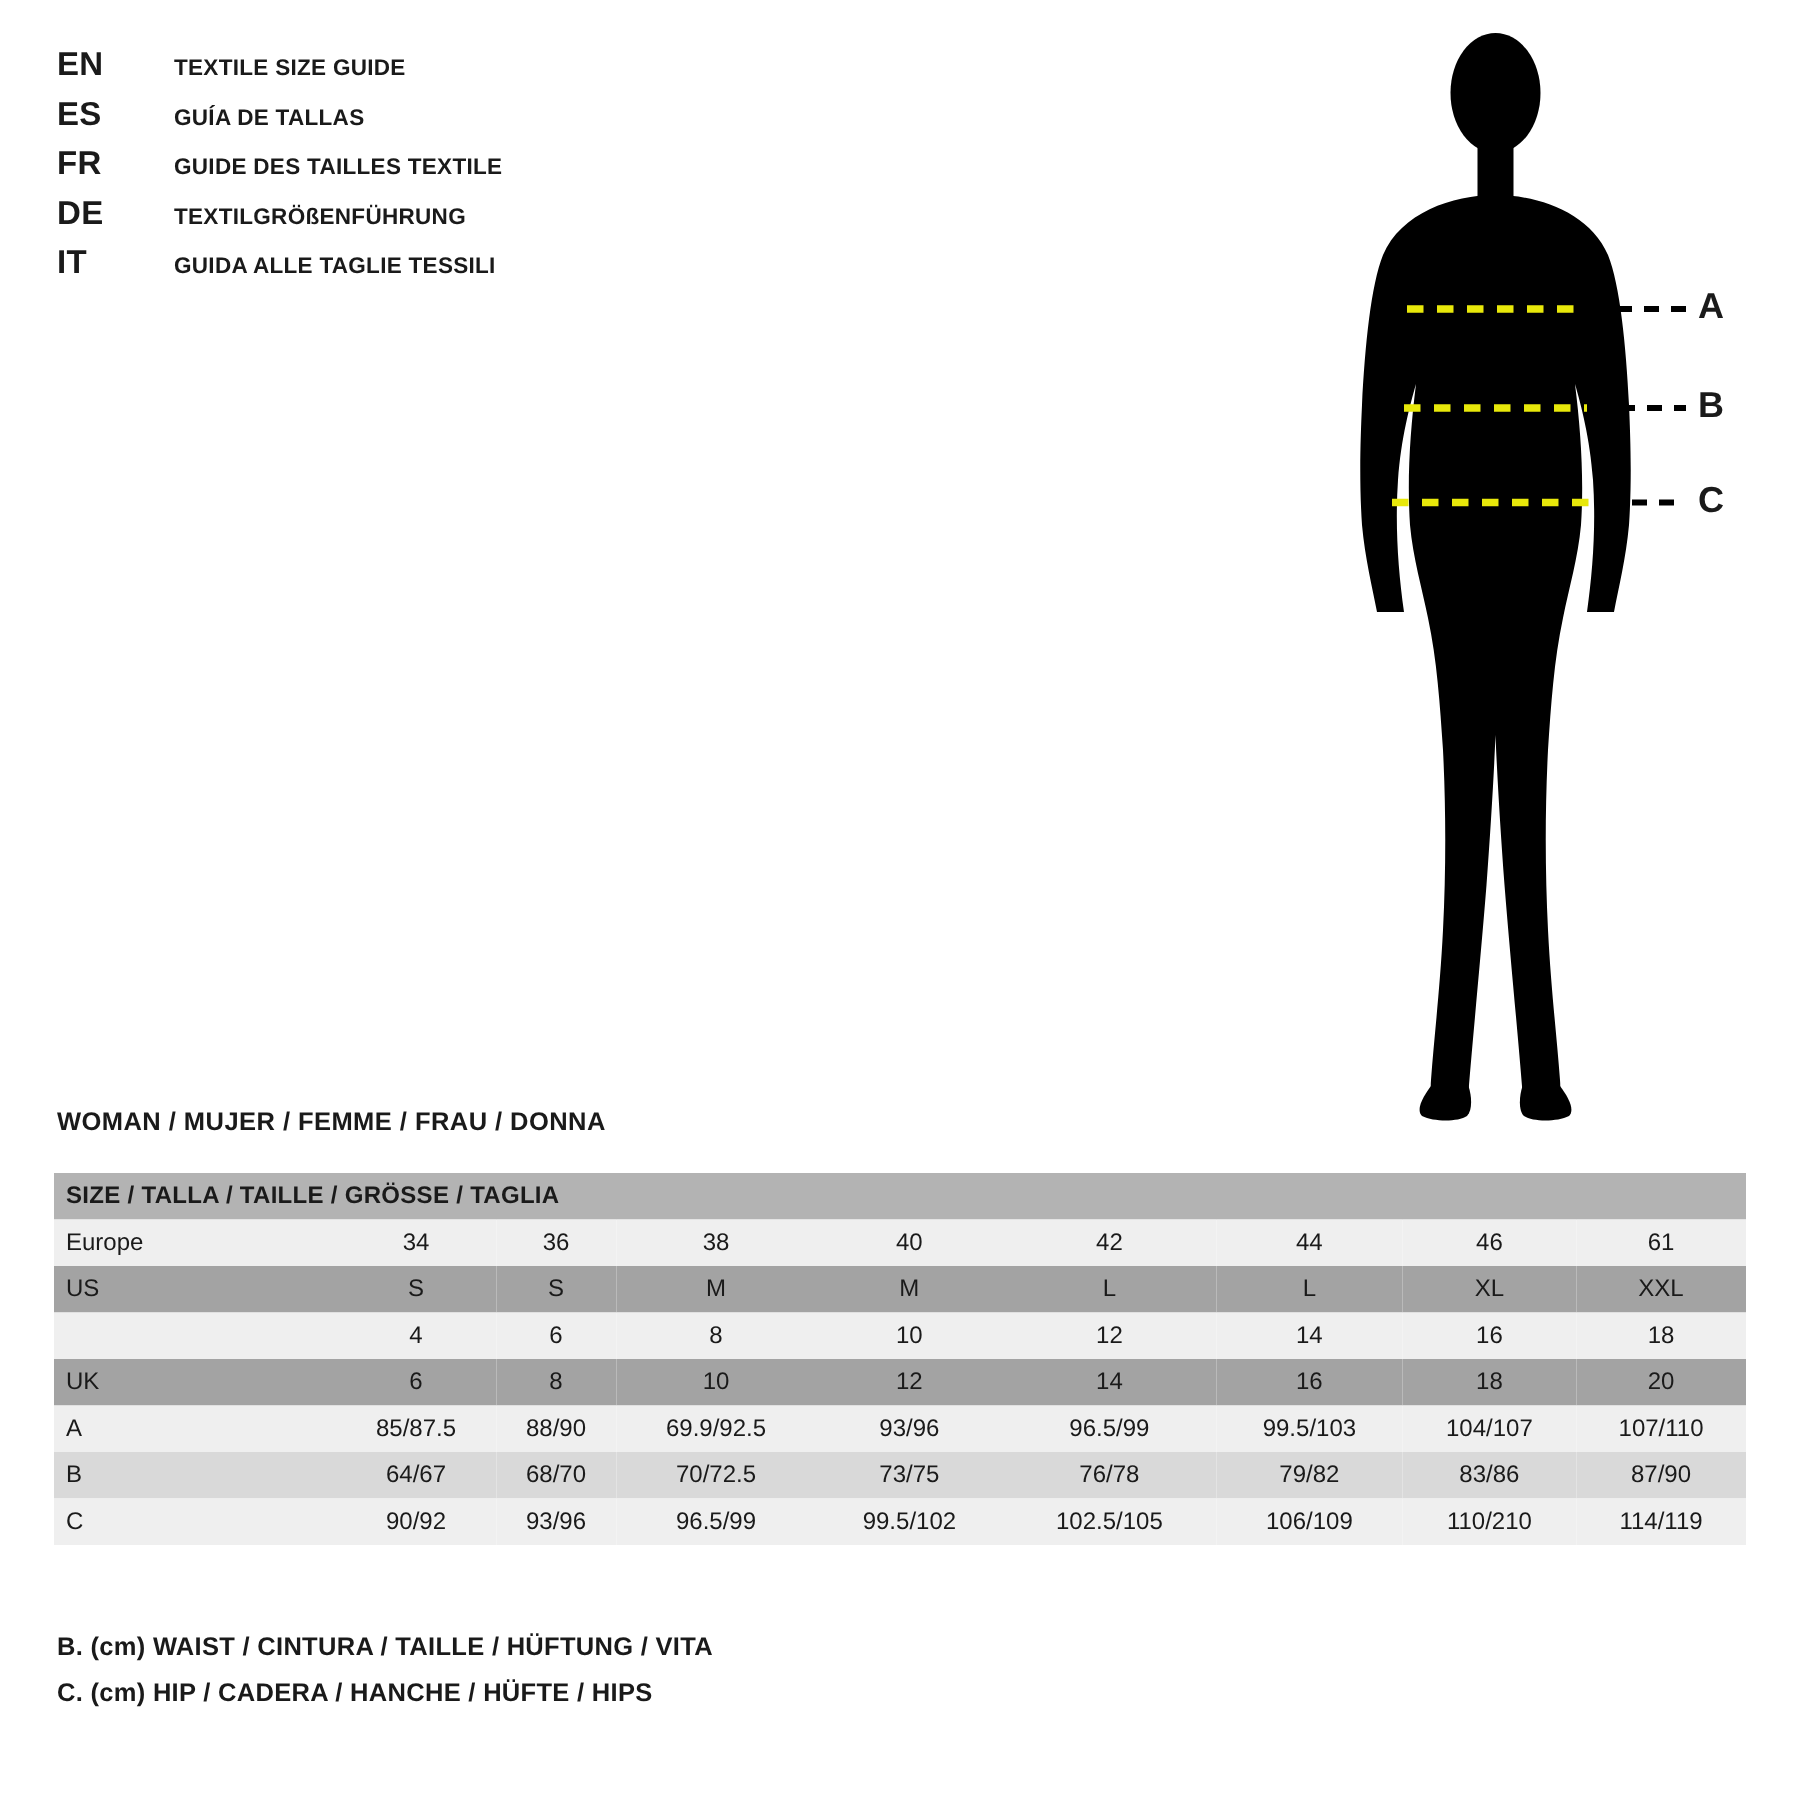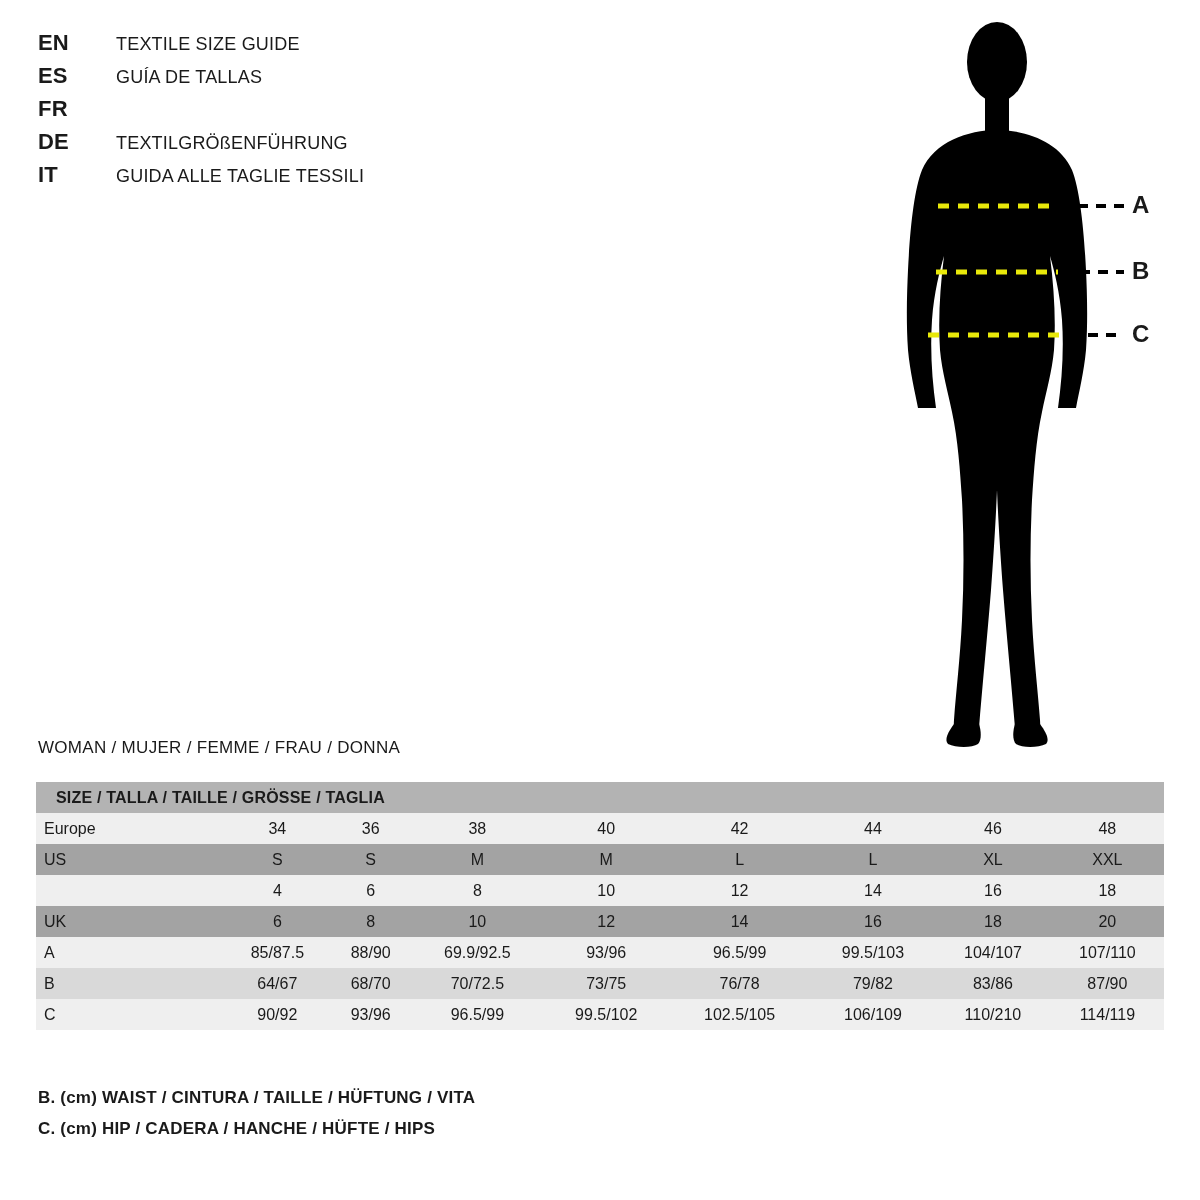--- a/index.html
+++ b/index.html
@@ -33,43 +33,43 @@
     align-items: baseline;
     height: 33px;
   }
   .title-lang {
     width: 78px;
     font-size: 22px;
     font-weight: bold;
     letter-spacing: 0.2px;
   }
   .title-text {
-    font-size: 18px;
-    font-weight: normal;
+    font-size: 15px;
+    font-weight: bold;
     letter-spacing: 0.2px;
     white-space: nowrap;
   }
 
   
   .figure {
     position: absolute;
     left: 860px;
     top: 20px;
     width: 320px;
     height: 730px;
   }
   .figure svg { display: block; }
 
   
   .section-label {
     position: absolute;
     left: 38px;
     top: 738px;
     font-size: 17px;
-    font-weight: normal;
+    font-weight: bold;
     letter-spacing: 0.3px;
   }
 
   table.size-table {
     position: absolute;
     left: 36px;
     top: 782px;
     width: 1128px;
     border-collapse: collapse;
     font-size: 16px;
@@ -77,21 +77,21 @@
   table.size-table th,
   table.size-table td {
     padding: 0;
     height: 31px;
     font-weight: normal;
     text-align: center;
     vertical-align: middle;
   }
   table.size-table th.head-cell {
     text-align: left;
-    padding-left: 20px;
+    padding-left: 8px;
     font-weight: bold;
     font-size: 16px;
     letter-spacing: 0.2px;
     background: #b3b3b3;
   }
   table.size-table .rowlabel {
     text-align: left;
     padding-left: 8px;
     width: 180px;
   }
@@ -123,20 +123,21 @@
     <div class="title-row">
       <div class="title-lang">EN</div>
       <div class="title-text">TEXTILE SIZE GUIDE</div>
     </div>
     <div class="title-row">
       <div class="title-lang">ES</div>
       <div class="title-text">GUÍA DE TALLAS</div>
     </div>
     <div class="title-row">
       <div class="title-lang">FR</div>
+      <div class="title-text">GUIDE DES TAILLES TEXTILE</div>
     </div>
     <div class="title-row">
       <div class="title-lang">DE</div>
       <div class="title-text">TEXTILGRÖßENFÜHRUNG</div>
     </div>
     <div class="title-row">
       <div class="title-lang">IT</div>
       <div class="title-text">GUIDA ALLE TAGLIE TESSILI</div>
     </div>
   </div>
@@ -212,21 +213,21 @@
     <tbody>
       <tr class="shade-light">
         <td class="rowlabel">Europe</td>
         <td>34</td>
         <td>36</td>
         <td>38</td>
         <td>40</td>
         <td>42</td>
         <td>44</td>
         <td>46</td>
-        <td>48</td>
+        <td>61</td>
       </tr>
       <tr class="shade-white">
         <td class="rowlabel">US</td>
         <td>S</td>
         <td>S</td>
         <td>M</td>
         <td>M</td>
         <td>L</td>
         <td>L</td>
         <td>XL</td>

